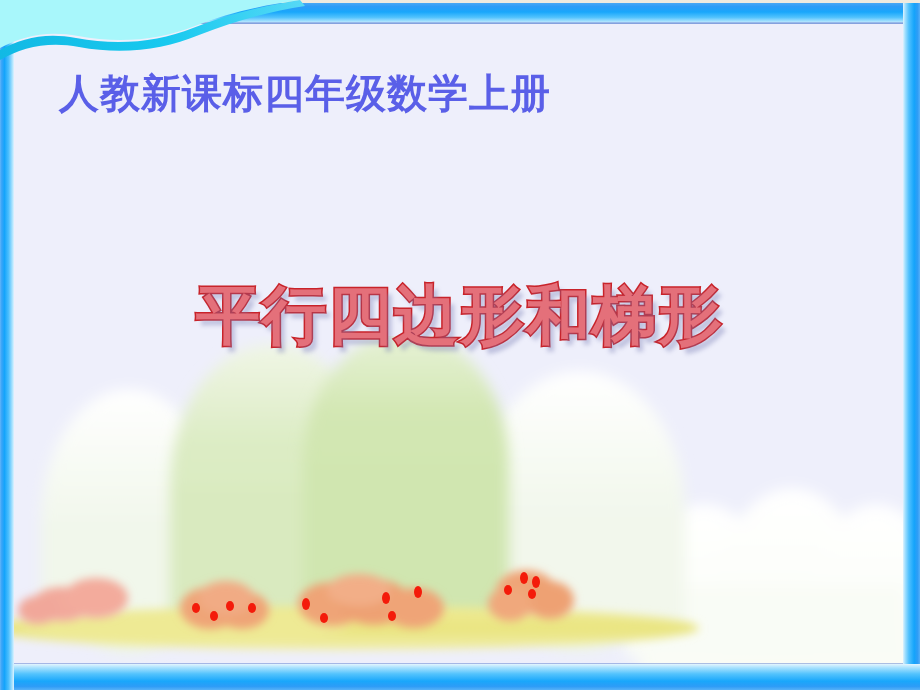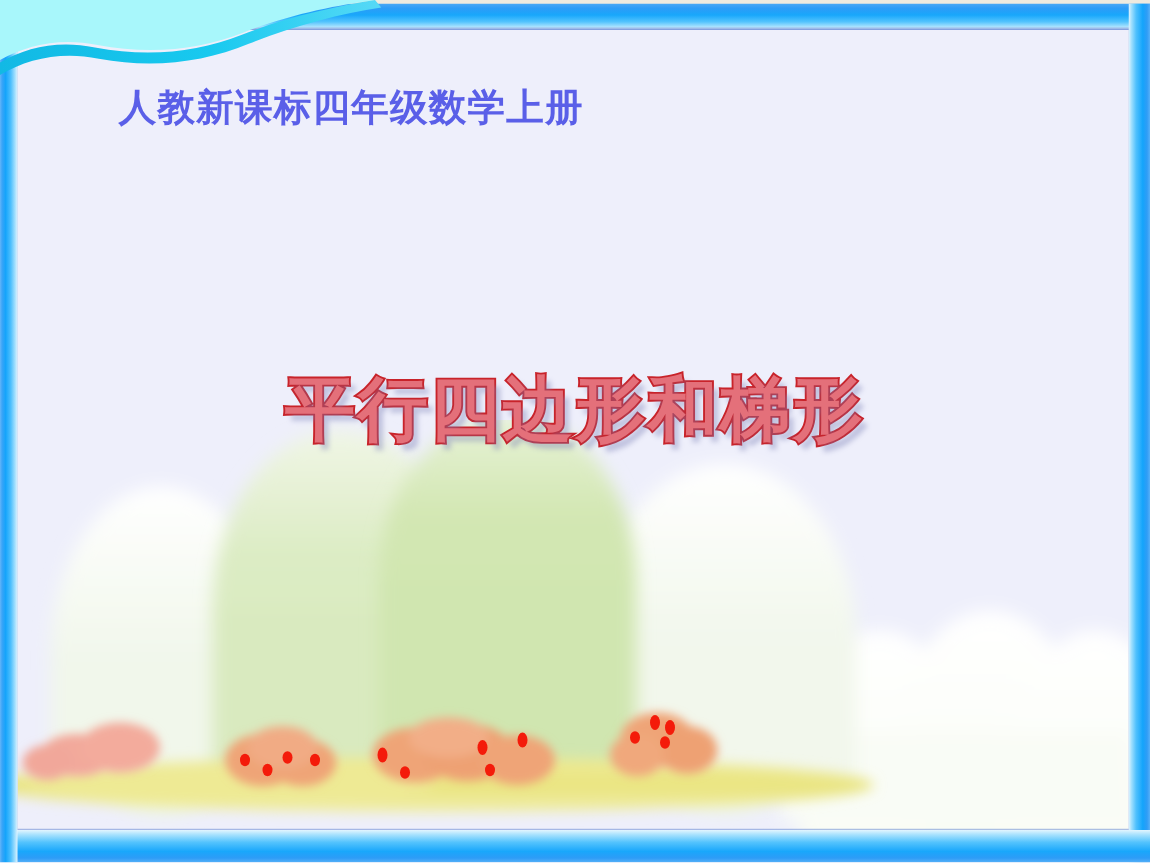--- a/index.html
+++ b/index.html
@@ -85,46 +85,44 @@
     left: 0; top: 0;
     width: 320px; height: 70px;
     overflow: hidden;
   }
 
   
   .subtitle {
     position: absolute;
     left: 59px; top: 66px;
     font-family: Liberation Mono, monospace;
-    font-size: 30px;
+    font-size: 40px;
     font-weight: bold;
     letter-spacing: 1px;
     color: #5a5fe8;
     white-space: nowrap;
-    margin-left: 36px;
   }
 
   .main-title-wrap {
     position: absolute;
     left: 0; top: 272px;
     width: 920px;
     text-align: center;
   }
   .main-title {
     display: inline-block;
     font-family: Liberation Mono, monospace;
-    font-size: 56px;
+    font-size: 64px;
     font-weight: bold;
     letter-spacing: 2px;
     white-space: nowrap;
     color: #e4707a;
     -webkit-text-stroke: 3px #c8232a;
     paint-order: stroke fill;
     text-shadow: 5px 6px 4px rgba(120,125,180,.40);
-    margin-top: 18px;
   }
 
   
   .scenery {
     position: absolute;
     left: 14px; bottom: 24px;
     width: 889px; height: 330px;
     overflow: hidden;
   }
 </style>

